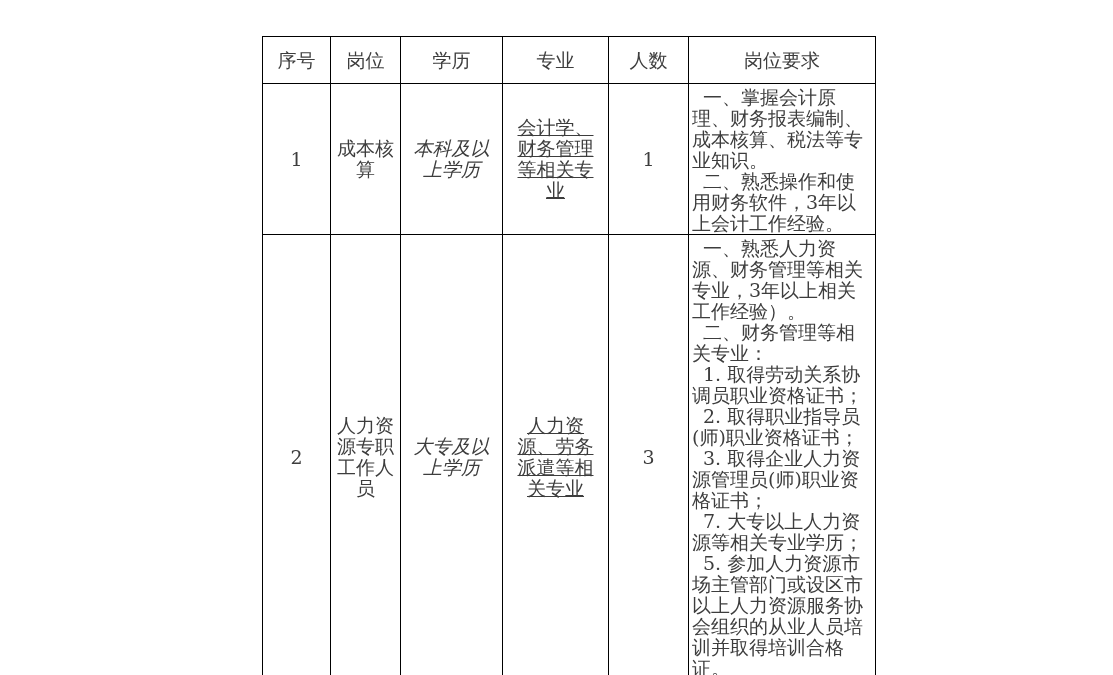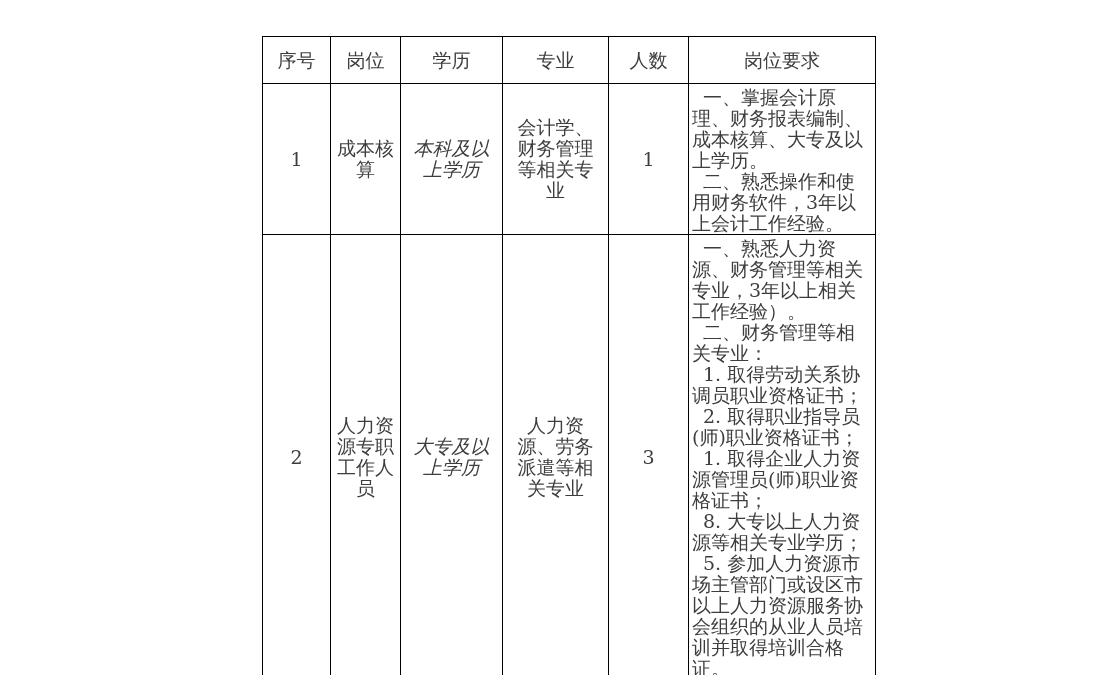--- a/index.html
+++ b/index.html
@@ -31,21 +31,21 @@
     text-align:center;
     vertical-align:middle;
     padding:0 4px;
     word-break:normal;
     overflow-wrap:break-word;
   }
   .job-table thead tr{height:47px;}
   .job-table tbody tr.row-1{height:149px;}
   .job-table tbody tr.row-2{height:442px;}
   .job-table td.c-edu{padding:0 12px;font-style:italic;}
-  .job-table td.c-major{padding:0 14px;}
+  .job-table td.c-major{padding:0 14px;text-decoration:underline;}
   .job-table td.c-req{
     text-align:left;
     vertical-align:top;
     padding:3px 4px 0 3px;
   }
   .job-table td.c-req p{
     margin:0;
     text-indent:11px;
   }
 </style>
@@ -72,34 +72,34 @@
     </tr>
   </thead>
   <tbody>
     <tr class="row-1">
       <td class="c-index">1</td>
       <td class="c-pos">成本核算</td>
       <td class="c-edu">本科及以上学历</td>
       <td class="c-major">会计学、财务管理等相关专业</td>
       <td class="c-count">1</td>
       <td class="c-req">
-        <p>一、掌握会计原理、财务报表编制、成本核算、大专及以上学历。</p>
+        <p>一、掌握会计原理、财务报表编制、成本核算、税法等专业知识。</p>
         <p>二、熟悉操作和使用财务软件，3年以上会计工作经验。</p>
       </td>
     </tr>
     <tr class="row-2">
       <td class="c-index">2</td>
       <td class="c-pos">人力资源专职工作人员</td>
       <td class="c-edu">大专及以上学历</td>
       <td class="c-major">人力资源、劳务派遣等相关专业</td>
       <td class="c-count">3</td>
       <td class="c-req">
         <p>一、熟悉人力资源、财务管理等相关专业，3年以上相关工作经验）。</p>
         <p>二、财务管理等相关专业：</p>
         <p>1. 取得劳动关系协调员职业资格证书；</p>
         <p>2. 取得职业指导员(师)职业资格证书；</p>
-        <p>1. 取得企业人力资源管理员(师)职业资格证书；</p>
-        <p>8. 大专以上人力资源等相关专业学历；</p>
+        <p>3. 取得企业人力资源管理员(师)职业资格证书；</p>
+        <p>7. 大专以上人力资源等相关专业学历；</p>
         <p>5. 参加人力资源市场主管部门或设区市以上人力资源服务协会组织的从业人员培训并取得培训合格证。</p>
       </td>
     </tr>
   </tbody>
 </table>
 
 </body></html>

